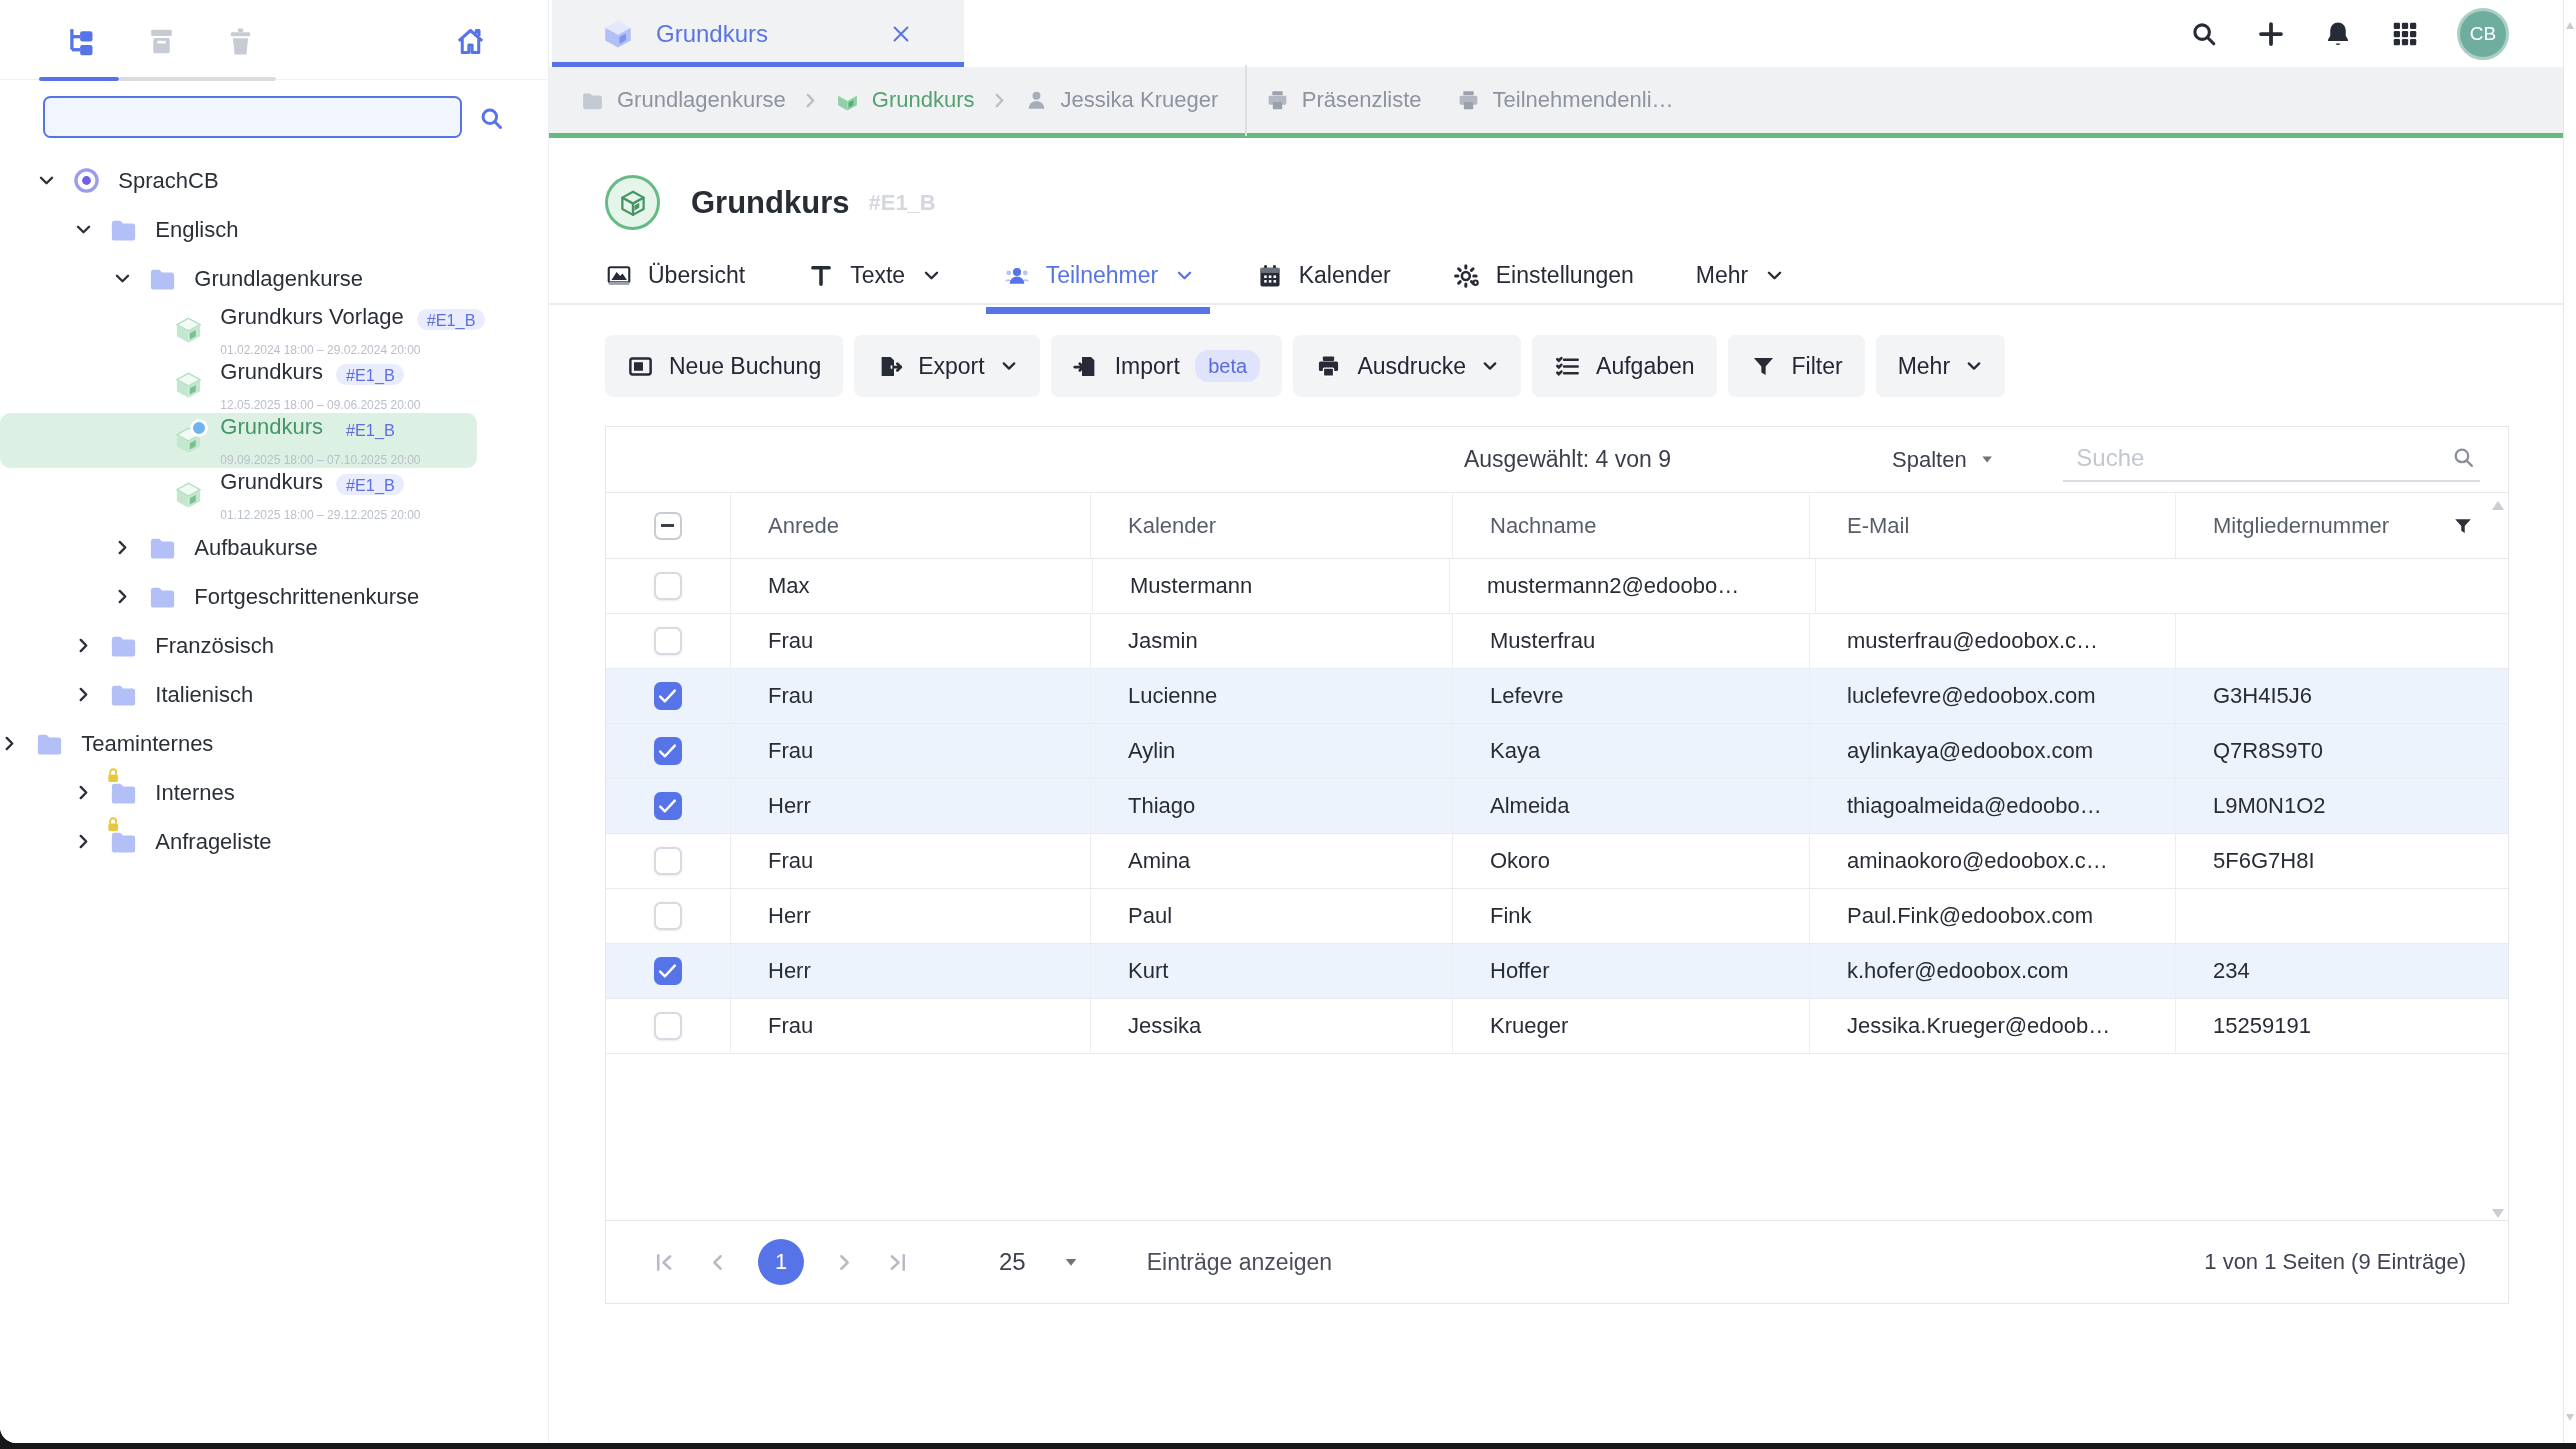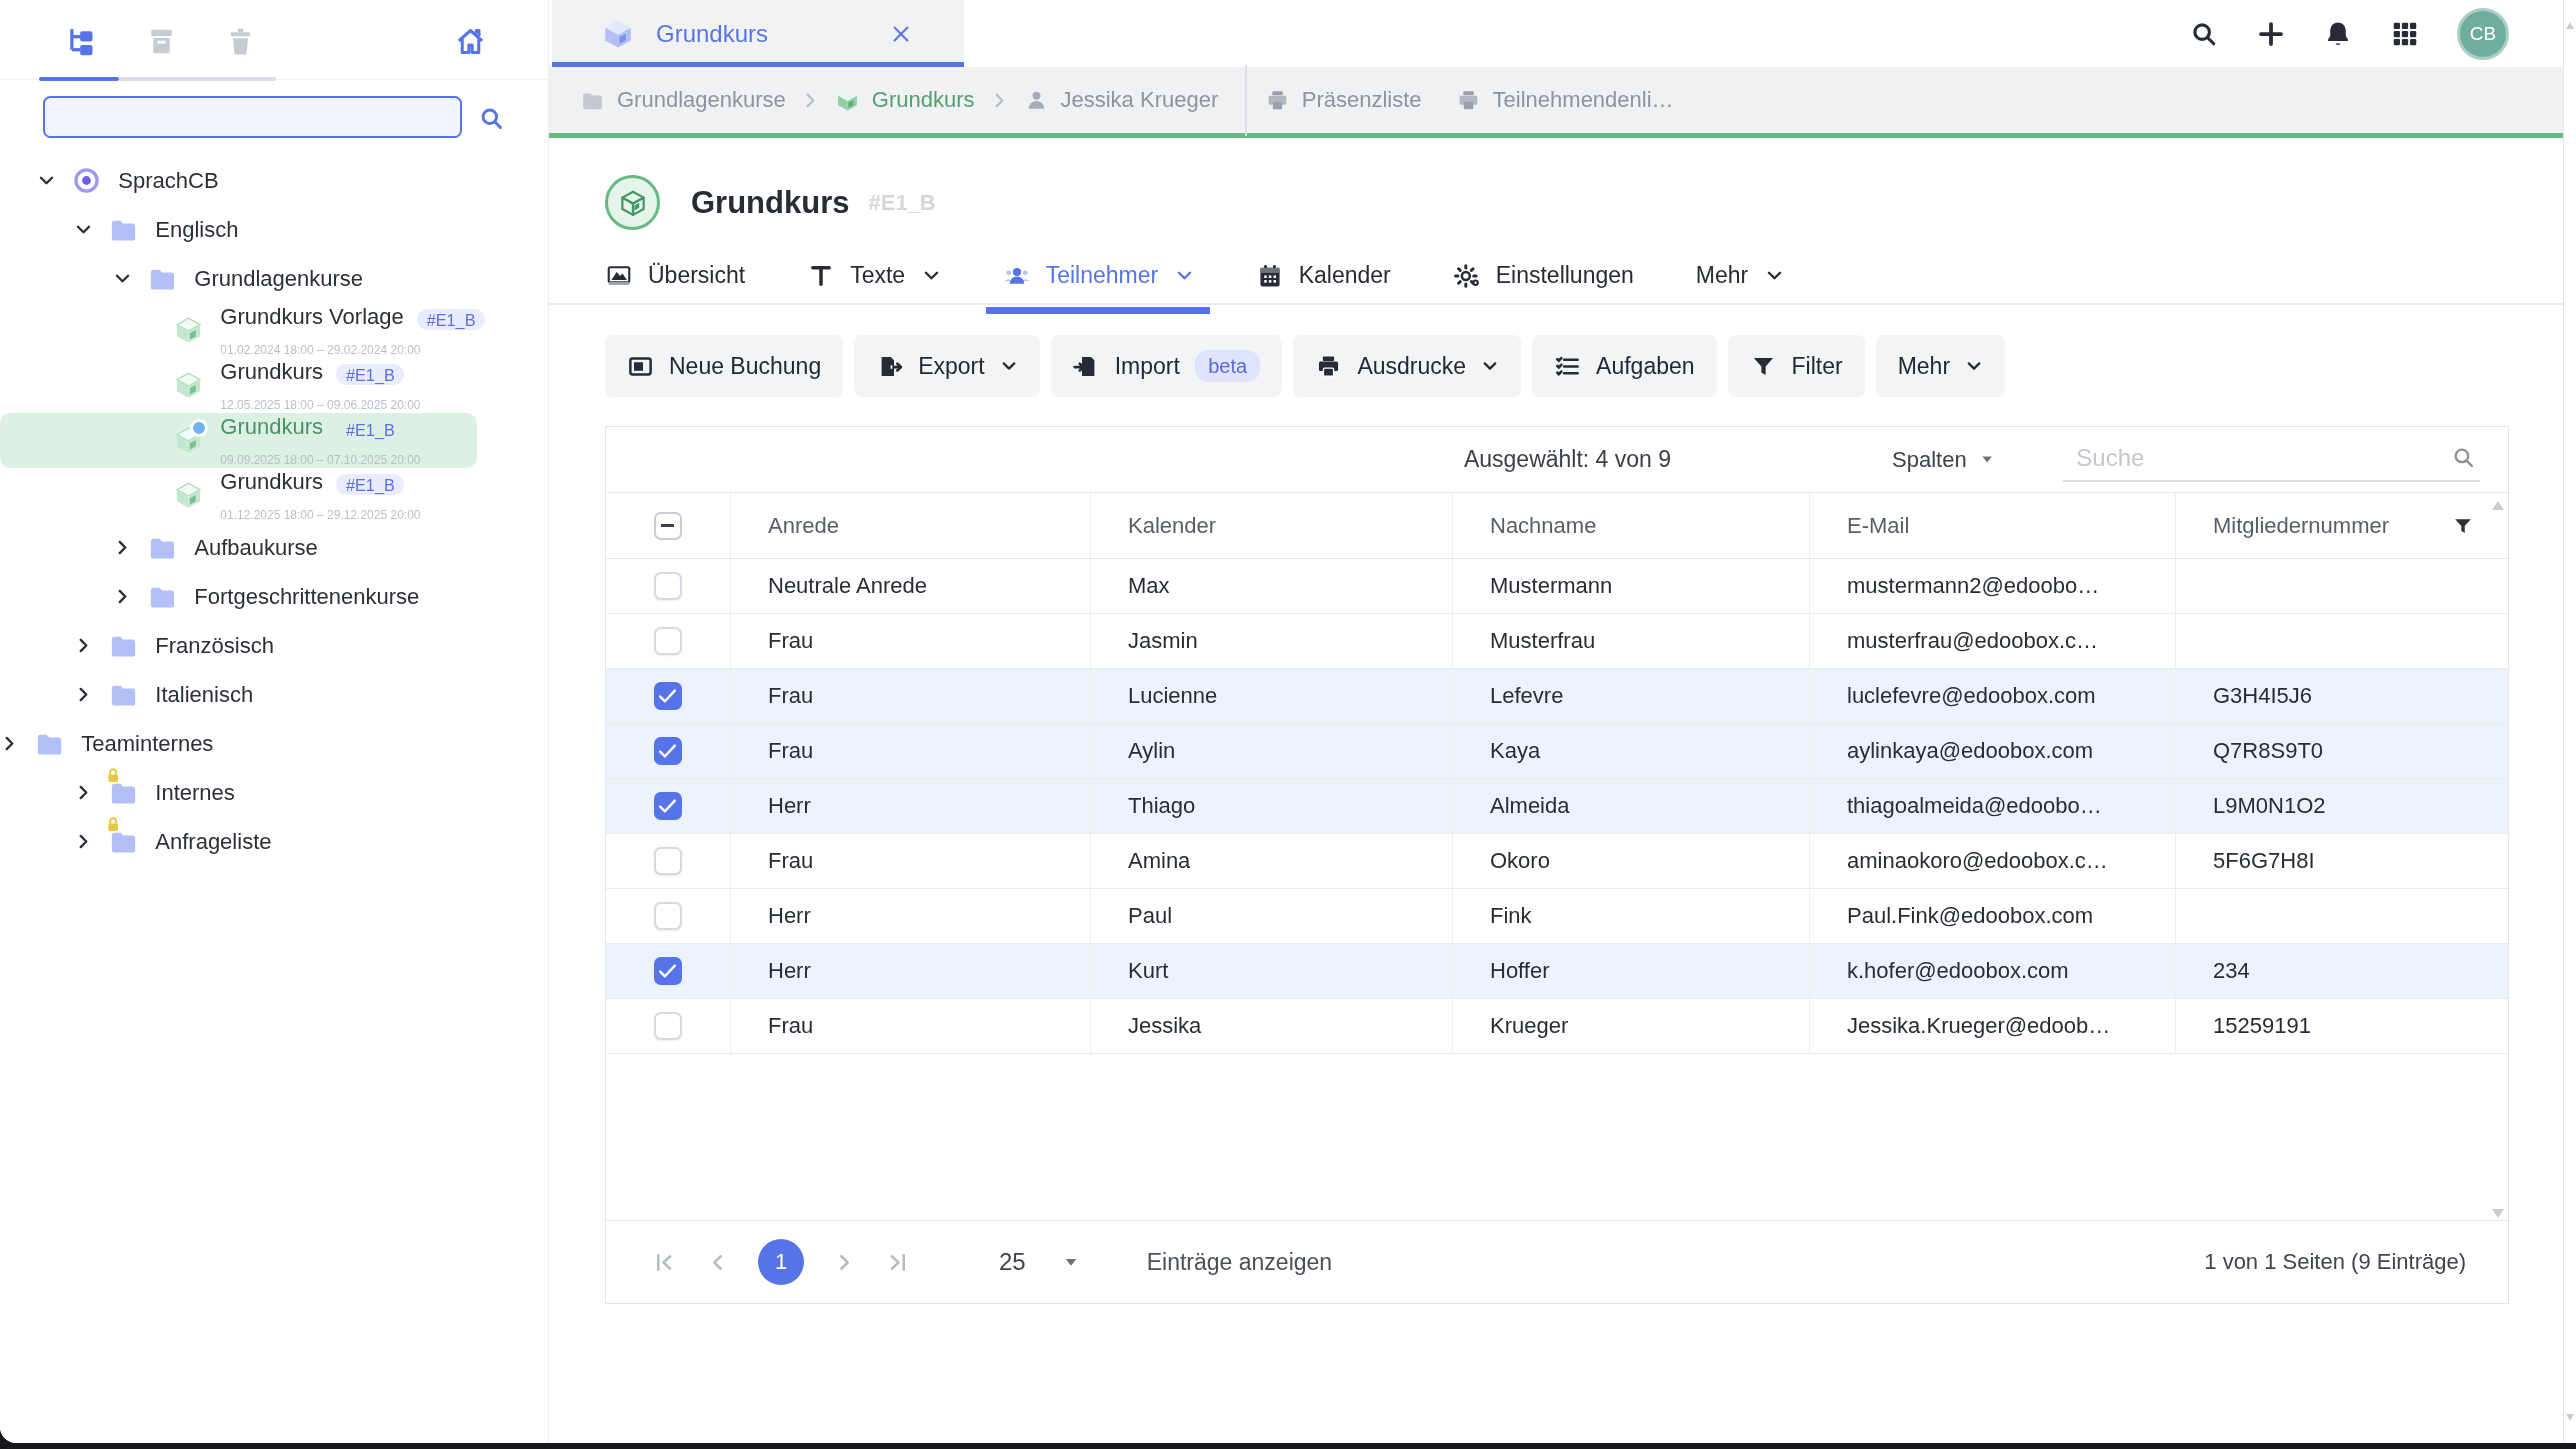--- a/index.html
+++ b/index.html
@@ -754,21 +754,20 @@
                 <svg viewBox="0 0 24 24">
                   <path d="M3.5 4.5h17l-6.6 7.6v7.4l-3.8-2.2v-5.2z" fill="#2c313a"></path>
                 </svg>
               </span>
             </div>
           </div>
           <div class="row">
             <div class="cell" style="width:124px">
               <span class="cb off"></span>
             </div>
-            <div class="cell" style="width:360px">Neutrale Anrede</div>
             <div class="cell" style="width:362px">Max</div>
             <div class="cell" style="width:357px">Mustermann</div>
             <div class="cell" style="width:366px">mustermann2@edoobo…</div>
             <div class="cell" style="width:309px"></div>
           </div>
           <div class="row">
             <div class="cell" style="width:124px">
               <span class="cb off"></span>
             </div>
             <div class="cell" style="width:360px">Frau</div>

